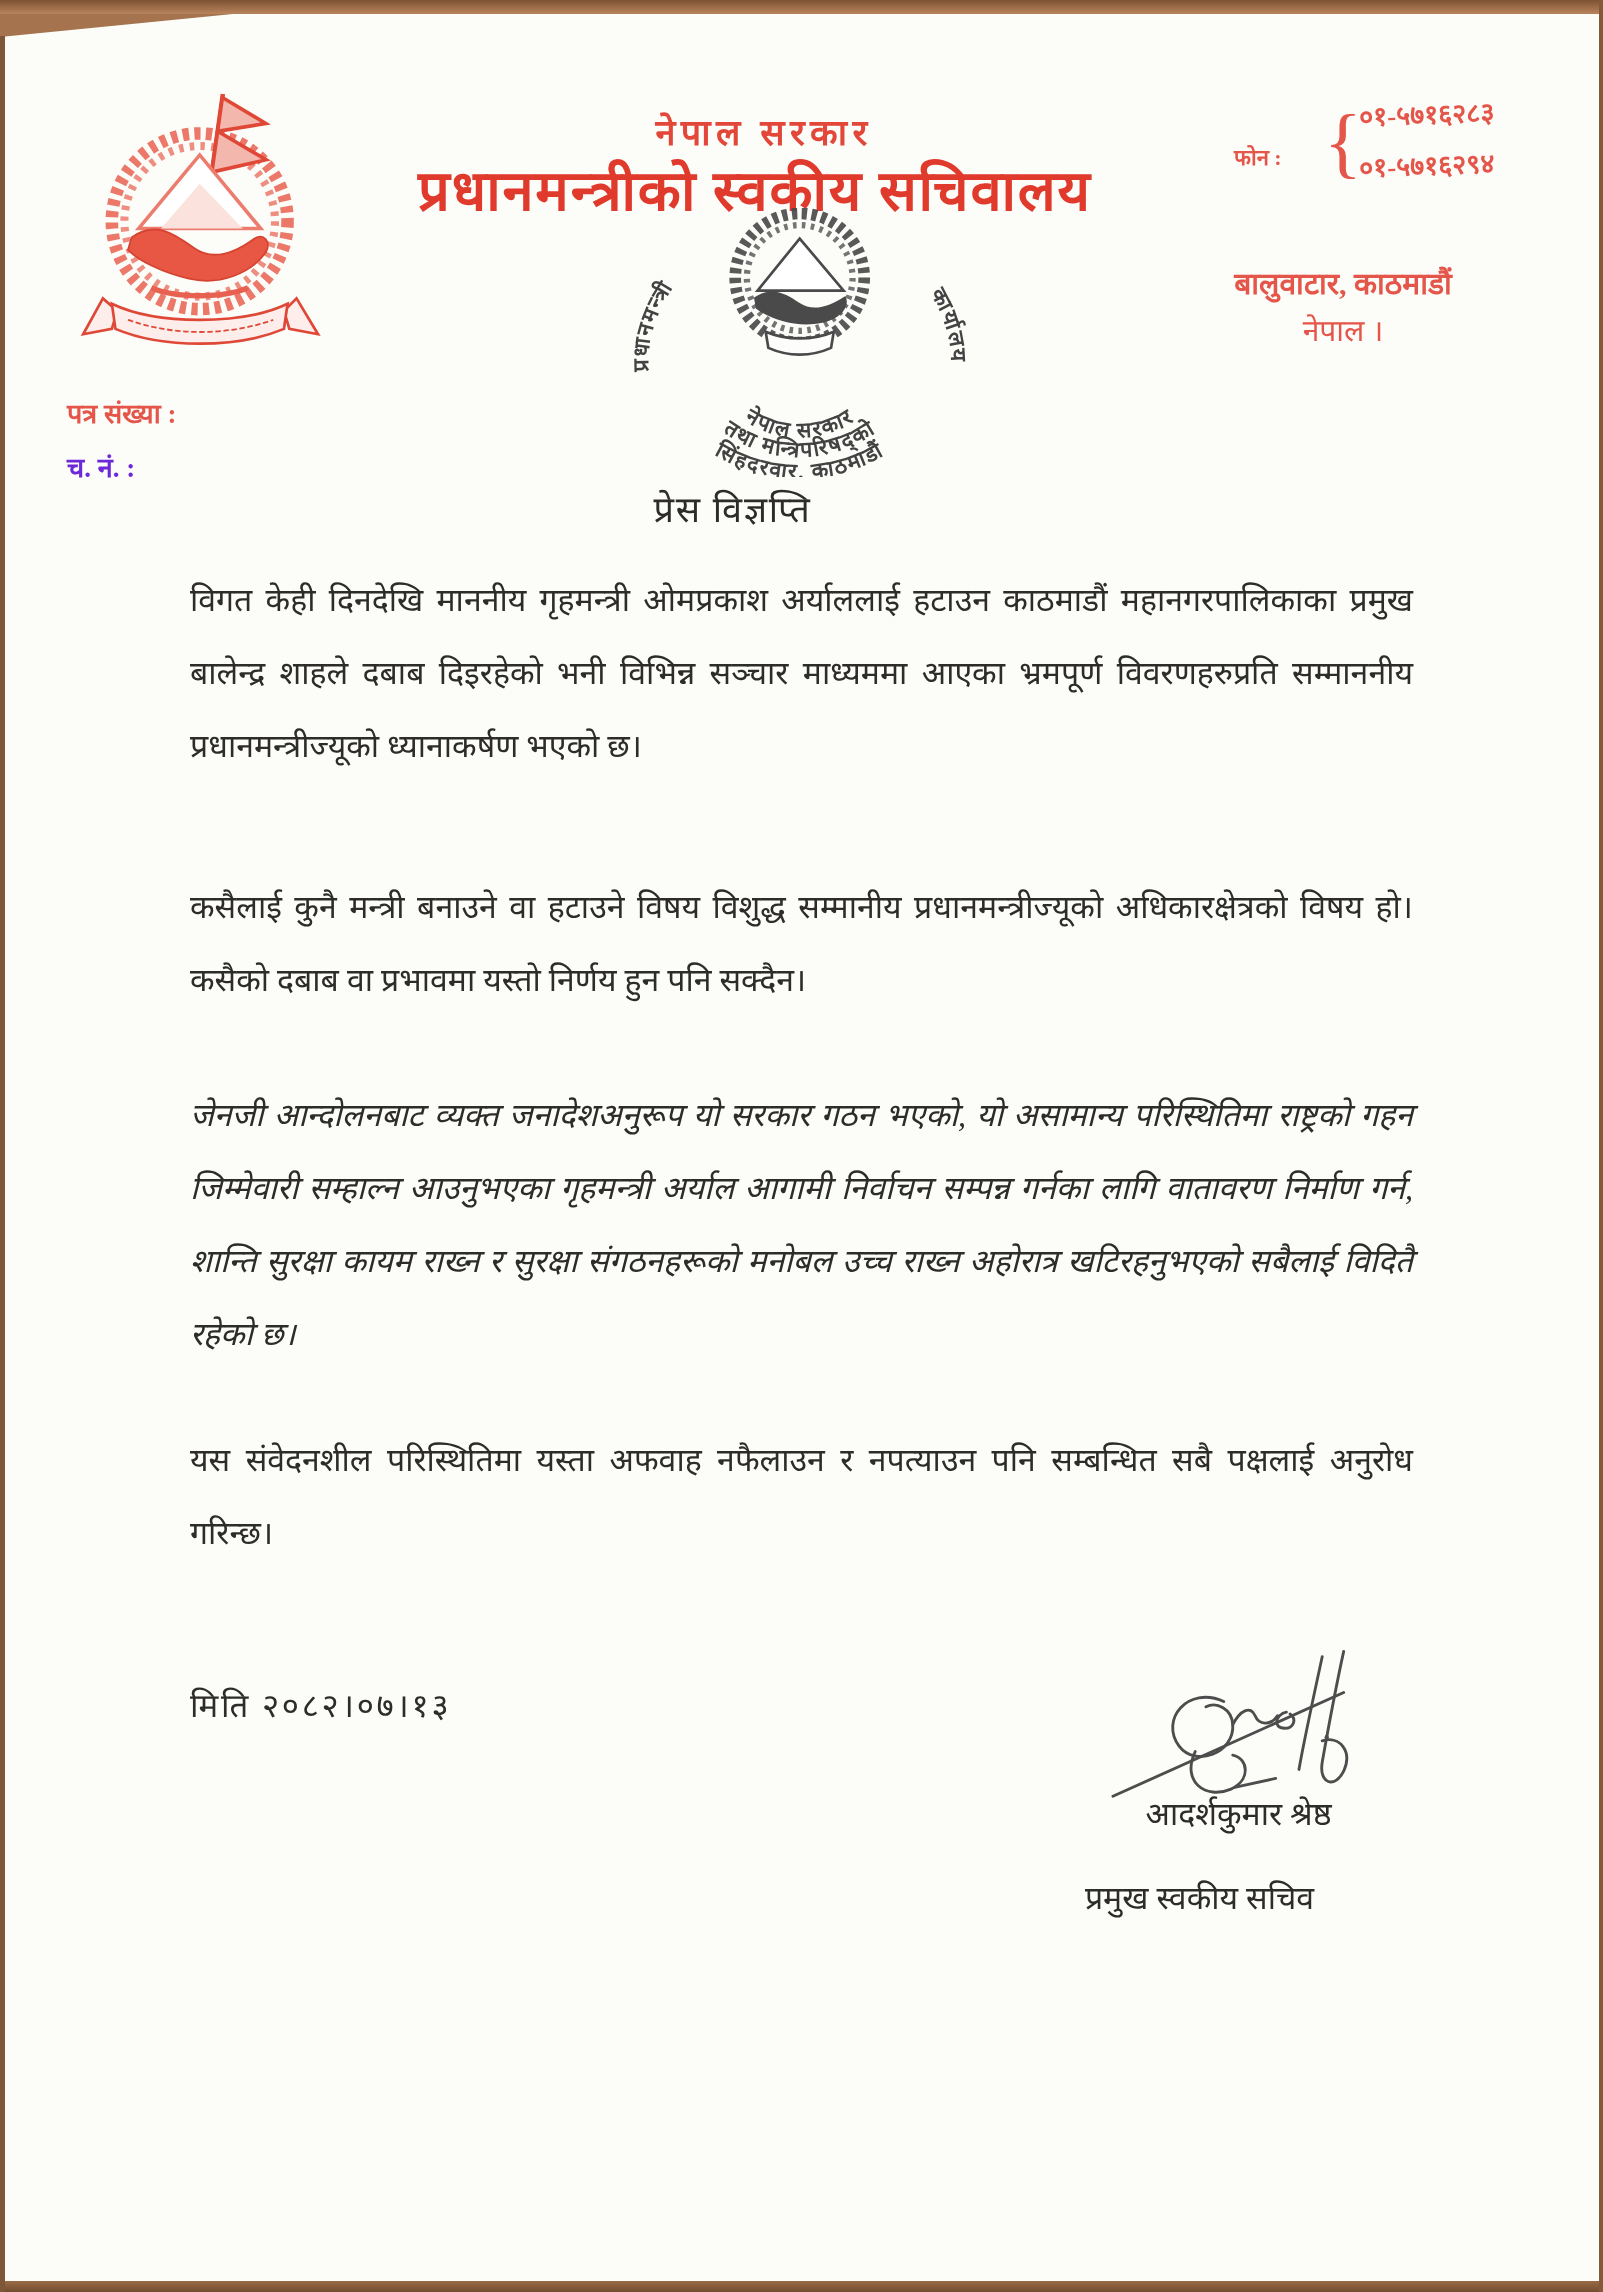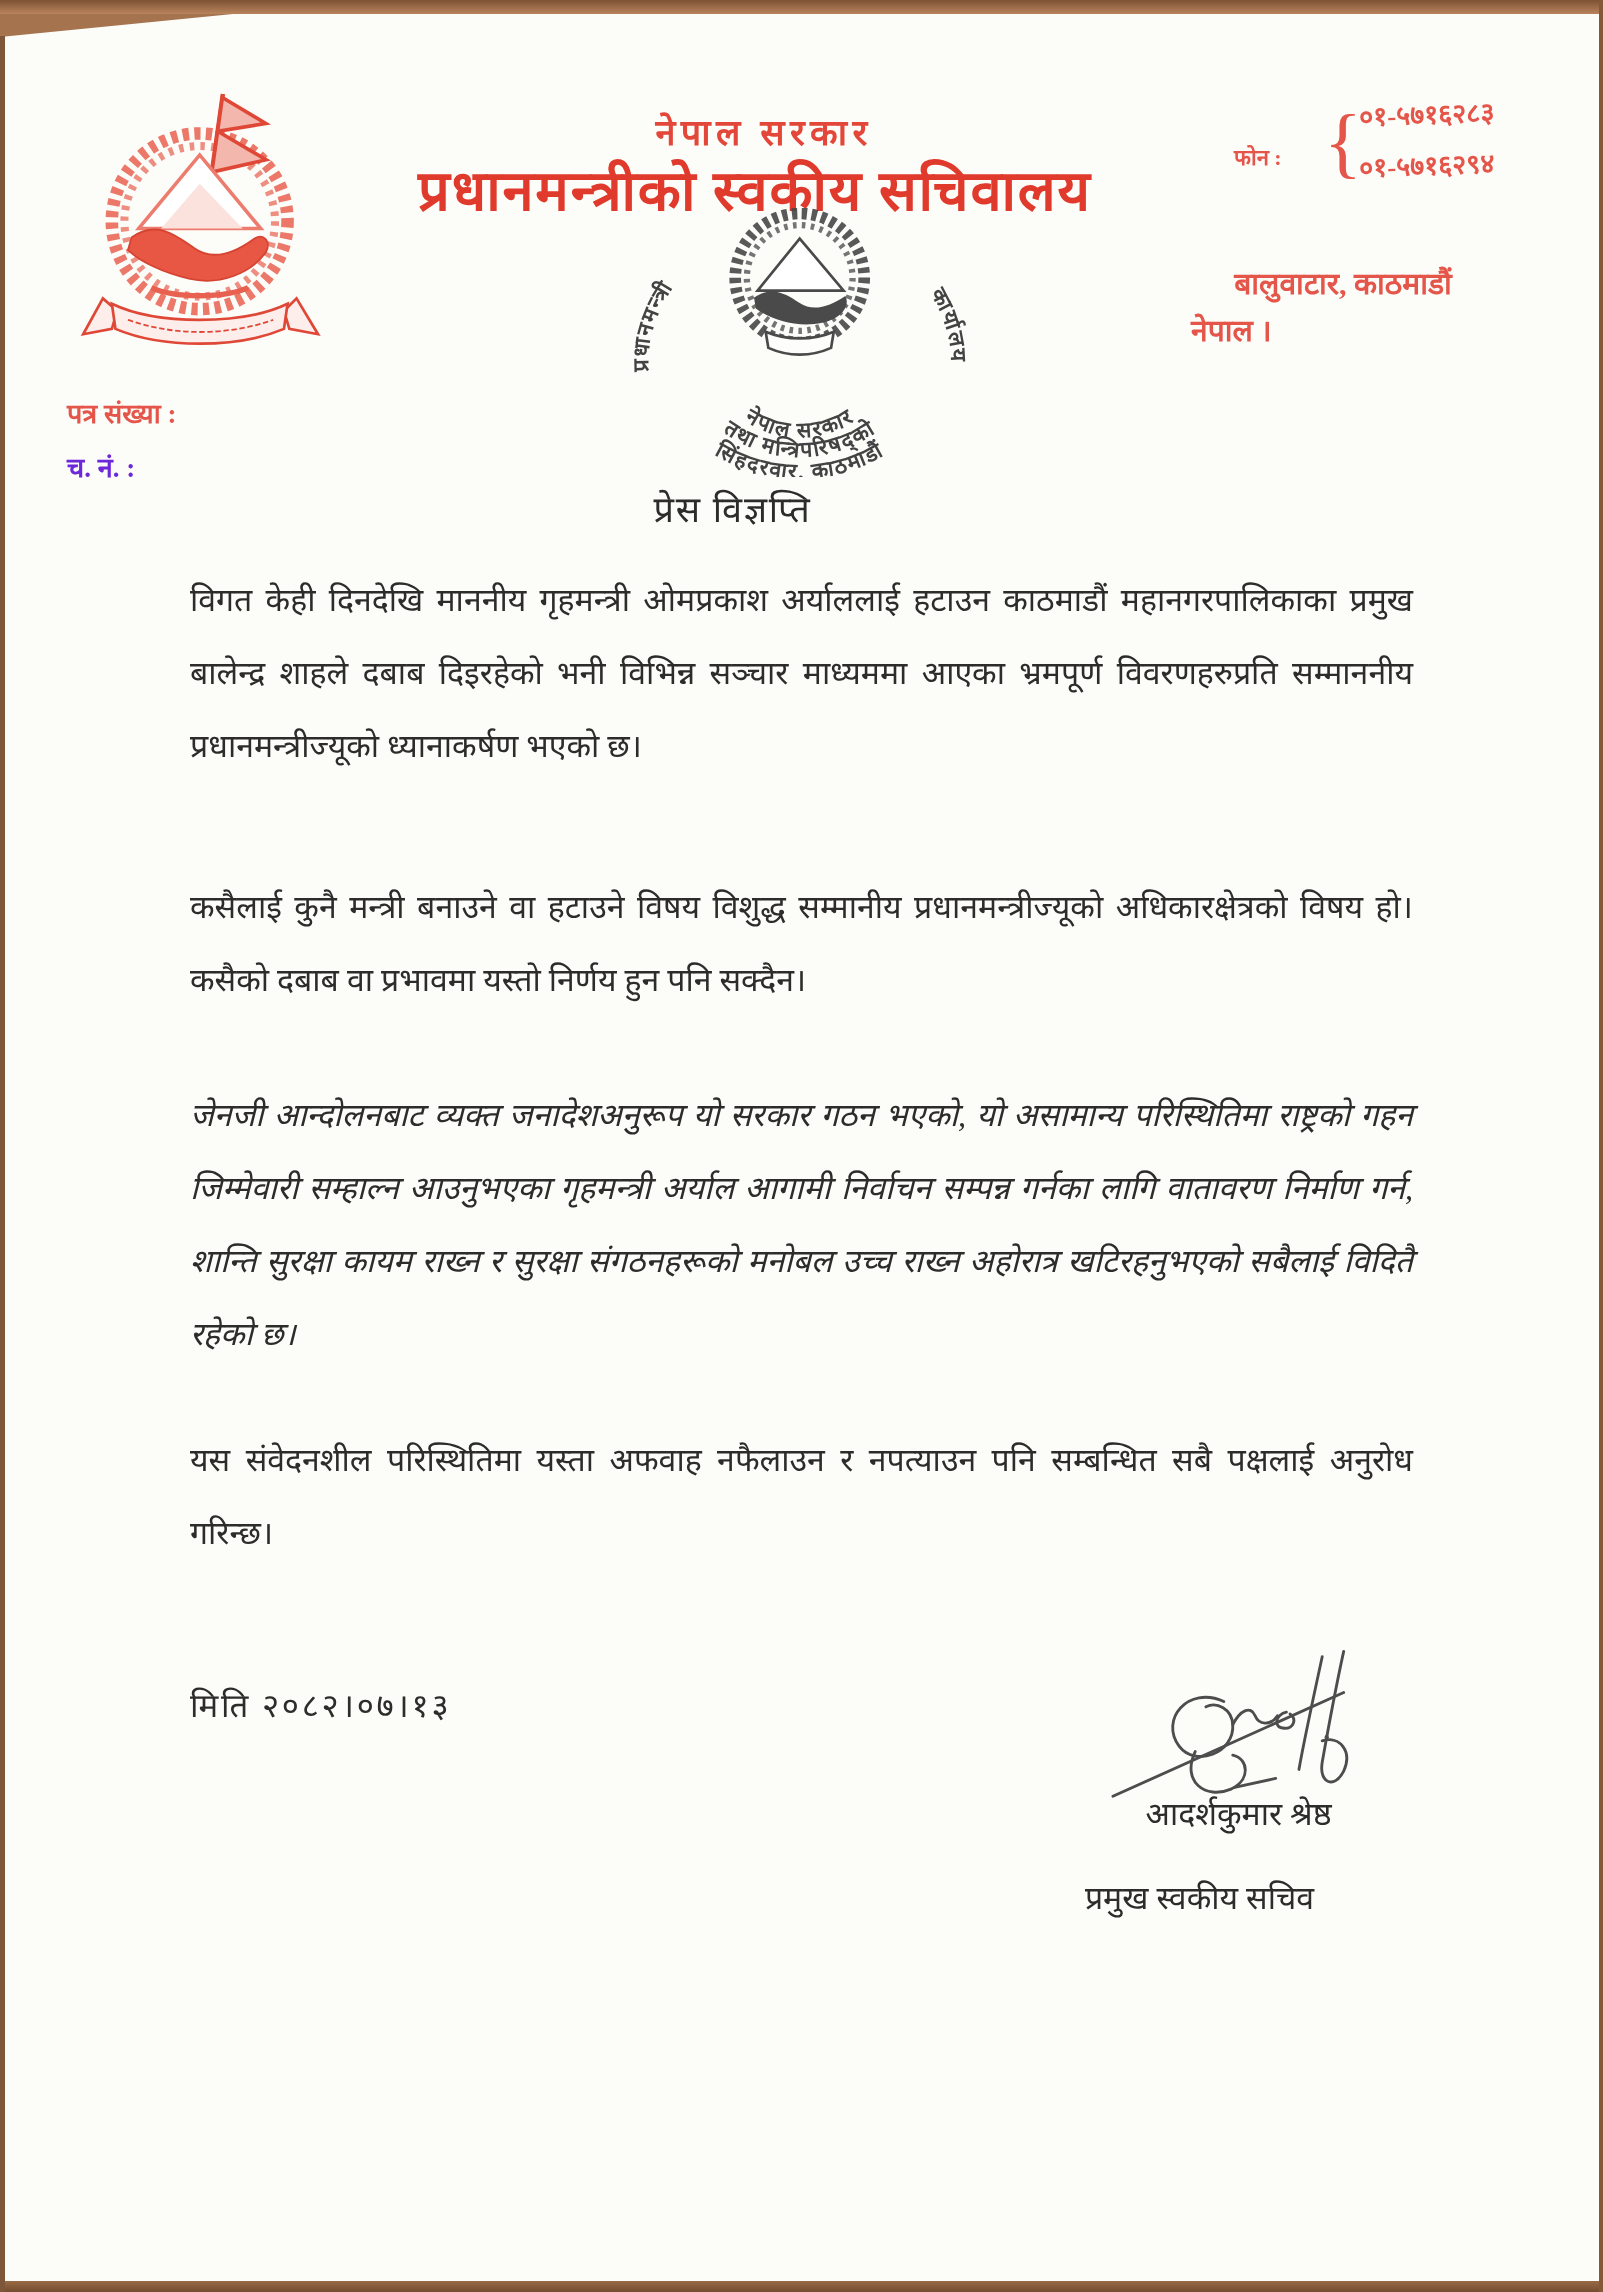--- a/index.html
+++ b/index.html
@@ -23,21 +23,21 @@
   #office-title{left:0;top:150px;width:1510px;text-align:center;font-size:56px;font-weight:bold;letter-spacing:1.8px;color:#e03a2c;}
 
   #phone-block{left:1234px;top:82px;width:340px;color:#e5564a;}
   #phone-label{position:absolute;left:0;top:34px;font-size:22px;font-weight:bold;margin-top:25px;}
   #phone-brace{position:absolute;left:90px;top:7.2px;font-size:79px;font-weight:400;line-height:107px;}
   .phone-num{position:absolute;left:125px;font-size:27px;font-weight:bold;white-space:nowrap;}
   #phone-1{top:12.5px;transform:rotate(-2deg);}
   #phone-2{top:64px;transform:rotate(-2deg);}
 
   #address1{left:1191px;top:262px;width:304px;text-align:center;font-size:30px;font-weight:bold;color:#e5564a;}
-  #address2{left:1191px;top:309px;width:304px;text-align:left;font-size:30px;font-weight:bold;color:#e5564a;}
+  #address2{left:1191px;top:309px;width:304px;text-align:center;font-size:30px;font-weight:normal;color:#e5564a;}
 
   #letter-no{left:67px;top:394px;font-size:27px;font-weight:bold;color:#e5564a;}
   #ref-no{left:67px;top:448px;font-size:27px;font-weight:bold;color:#6d28d9;}
 
   #press-heading{left:0;top:484px;width:1465px;text-align:center;font-size:36px;color:#2d2c2a;letter-spacing:1.8px;}
 
   .para{
     left:190px;width:1223px;
     font-size:32px;line-height:73px;
     text-align:justify;color:#2d2c2a;

